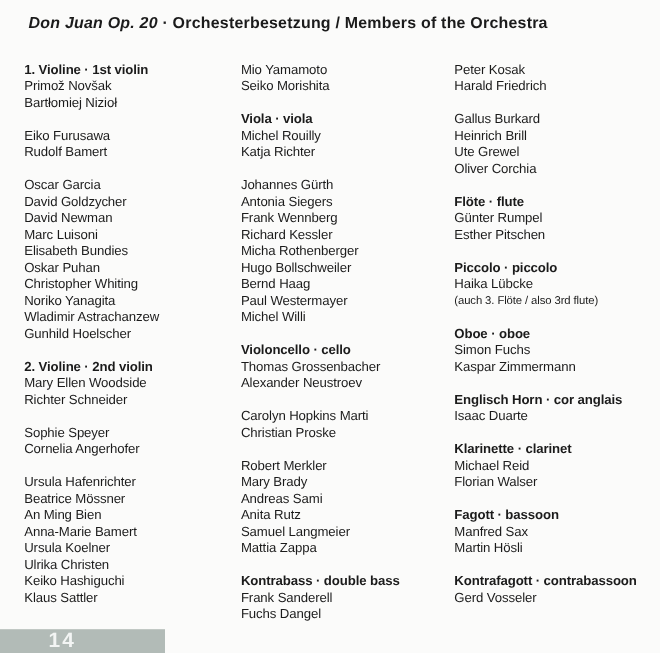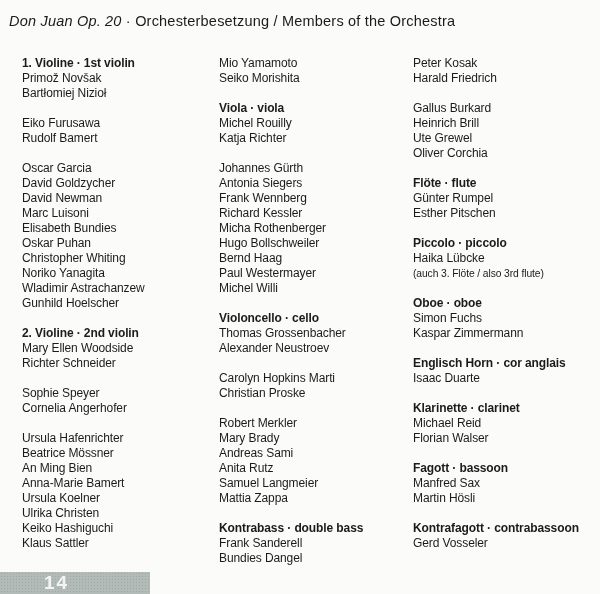--- a/index.html
+++ b/index.html
@@ -11,24 +11,24 @@
     height: 594px;
     position: relative;
     overflow: hidden;
     background: #fbfbfa;
     color: #1b1b1b;
     font-family: "Liberation Sans", sans-serif;
     -webkit-font-smoothing: antialiased;
   }
   .page-title {
     position: absolute;
-    left: 9px;
+    left: 26px;
     top: 13px;
     font-size: 14.5px;
-    font-weight: normal;
+    font-weight: bold;
     letter-spacing: 0.2px;
     white-space: nowrap;
   }
   .page-title .work {
     font-style: italic;
   }
   .col {
     position: absolute;
     top: 56px;
     width: 198px;
@@ -137,21 +137,21 @@
     <div class="line blank"></div>
     <div class="line name">Robert Merkler</div>
     <div class="line name">Mary Brady</div>
     <div class="line name">Andreas Sami</div>
     <div class="line name">Anita Rutz</div>
     <div class="line name">Samuel Langmeier</div>
     <div class="line name">Mattia Zappa</div>
     <div class="line blank"></div>
     <div class="line header">Kontrabass · double bass</div>
     <div class="line name">Frank Sanderell</div>
-    <div class="line name">Bundies Dangel</div>
+    <div class="line name">Fuchs Dangel</div>
   </div>
 <div class="col col-3">
     <div class="line name">Peter Kosak</div>
     <div class="line name">Harald Friedrich</div>
     <div class="line blank"></div>
     <div class="line name">Gallus Burkard</div>
     <div class="line name">Heinrich Brill</div>
     <div class="line name">Ute Grewel</div>
     <div class="line name">Oliver Corchia</div>
     <div class="line blank"></div>

